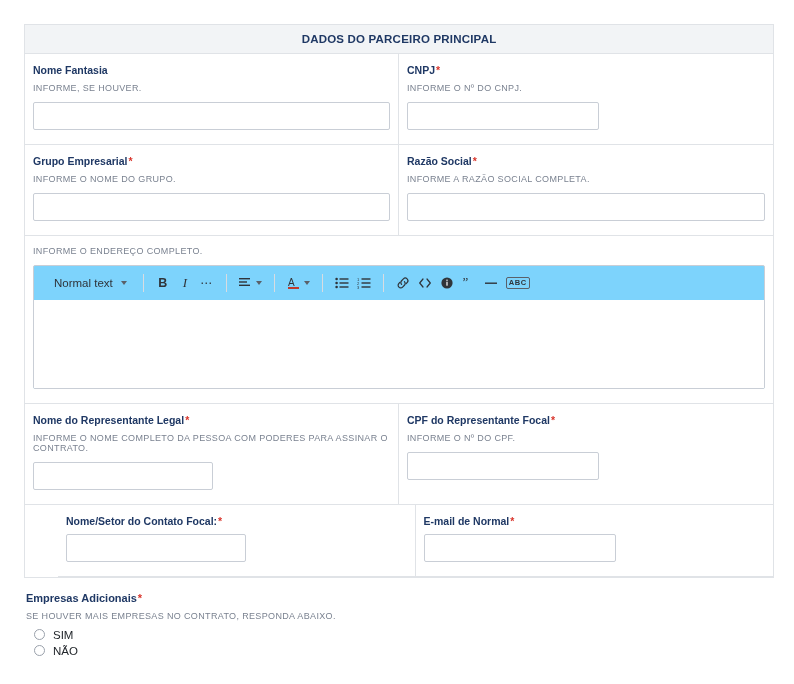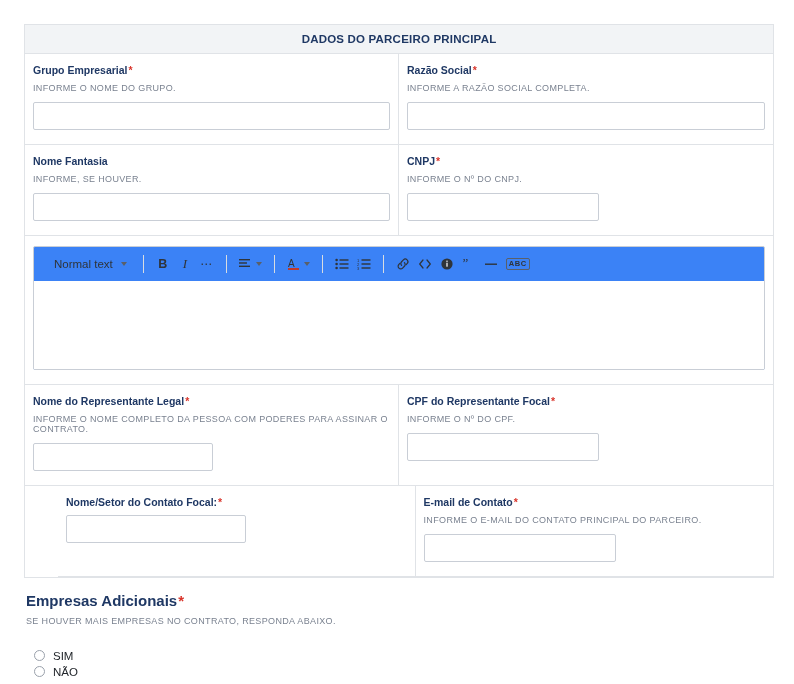--- a/index.html
+++ b/index.html
@@ -81,21 +81,21 @@
     padding: 0 6px;
     color: #22262b;
     font-family: "Liberation Sans", sans-serif;
   }
   .input.w-short { width: 180px; }
   .input.w-mid { width: 192px; }
 
   
   .editor {
     border: 1px solid #c9ced6;
-    background: #3b82f6;
+    background: #7dd3fc;
     border-radius: 2px;
     width: 100%;
   }
   .toolbar {
     display: flex;
     align-items: center;
     height: 34px;
     padding: 0 10px;
     gap: 0px;
     color: #33373d;
@@ -136,31 +136,31 @@
   .editor-body {
     height: 88px;
     background: #fff;
   }
 
   .radio-block {
     margin-top: 14px;
     padding-left: 2px;
   }
   .radio-label {
-    font-size: 15px;
+    font-size: 11px;
     font-weight: bold;
     color: #1f3864;
     margin-bottom: 7px;
   }
   .radio-hint {
     font-size: 9px;
     color: #7a8290;
     letter-spacing: .35px;
     text-transform: uppercase;
-    margin-bottom: 24px;
+    margin-bottom: 8px;
   }
   .radio-row {
     display: flex;
     align-items: flex-start;
     gap: 8px;
     margin: 0 0 4px 8px;
   }
   .radio-dot {
     width: 11px;
     height: 11px;
@@ -193,53 +193,54 @@
 
     <div class="form-header">
       <span class="form-header-title">DADOS DO PARCEIRO PRINCIPAL</span>
     </div>
 
     <div class="grid">
 
       <div class="row">
         <div class="cell left">
           <div class="label">
+            <span>Nome Fantasia</span><span class="req"></span>
+          </div>
+          <div class="hint">INFORME, SE HOUVER.</div>
+          <input class="input" type="text" value="" style="">
+        </div>
+        <div class="cell">
+          <div class="label">
+            <span>CNPJ</span><span class="req">*</span>
+          </div>
+          <div class="hint">INFORME O Nº DO CNPJ.</div>
+          <input class="input w-mid" type="text" value="" style="">
+        </div>
+      </div>
+
+      <div class="row">
+        <div class="cell left">
+          <div class="label">
             <span>Grupo Empresarial</span><span class="req">*</span>
           </div>
           <div class="hint">INFORME O NOME DO GRUPO.</div>
           <input class="input" type="text" value="" style="">
         </div>
         <div class="cell">
           <div class="label">
             <span>Razão Social</span><span class="req">*</span>
           </div>
           <div class="hint">INFORME A RAZÃO SOCIAL COMPLETA.</div>
           <input class="input" type="text" value="" style="">
         </div>
       </div>
 
       <div class="row">
-        <div class="cell left">
-          <div class="label">
-            <span>Nome Fantasia</span><span class="req"></span>
-          </div>
-          <div class="hint">INFORME, SE HOUVER.</div>
-          <input class="input" type="text" value="" style="">
-        </div>
-        <div class="cell">
-          <div class="label">
-            <span>CNPJ</span><span class="req">*</span>
-          </div>
-          <div class="hint">INFORME O Nº DO CNPJ.</div>
-          <input class="input w-mid" type="text" value="" style="">
-        </div>
-      </div>
-
-      <div class="row">
         <div class="cell full">
+          <div class="hint">INFORME O ENDEREÇO COMPLETO.</div>
 
           <div class="editor">
             <div class="toolbar">
 
               <div class="tb-item tb-style">
                 <span>Normal text</span>
                 <span class="caret"></span>
               </div>
 
               <div class="tb-sep"></div>
@@ -357,23 +358,22 @@
 
       <div class="row">
         <div class="cell left">
           <div class="label">
             <span>Nome/Setor do Contato Focal:</span><span class="req">*</span>
           </div>
           <input class="input w-short" type="text" value="" style="">
         </div>
         <div class="cell">
           <div class="label">
-            <span>E-mail de Contato</span><span class="req">*</span>
-          </div>
-          <div class="hint">INFORME O E-MAIL DO CONTATO PRINCIPAL DO PARCEIRO.</div>
+            <span>E-mail de Normal</span><span class="req">*</span>
+          </div>
           <input class="input w-mid" type="text" value="" style="">
         </div>
       </div>
 
     </div>
 
     <div class="radio-block">
       <div class="radio-label">
         <span>Empresas Adicionais</span><span class="req">*</span>
       </div>

